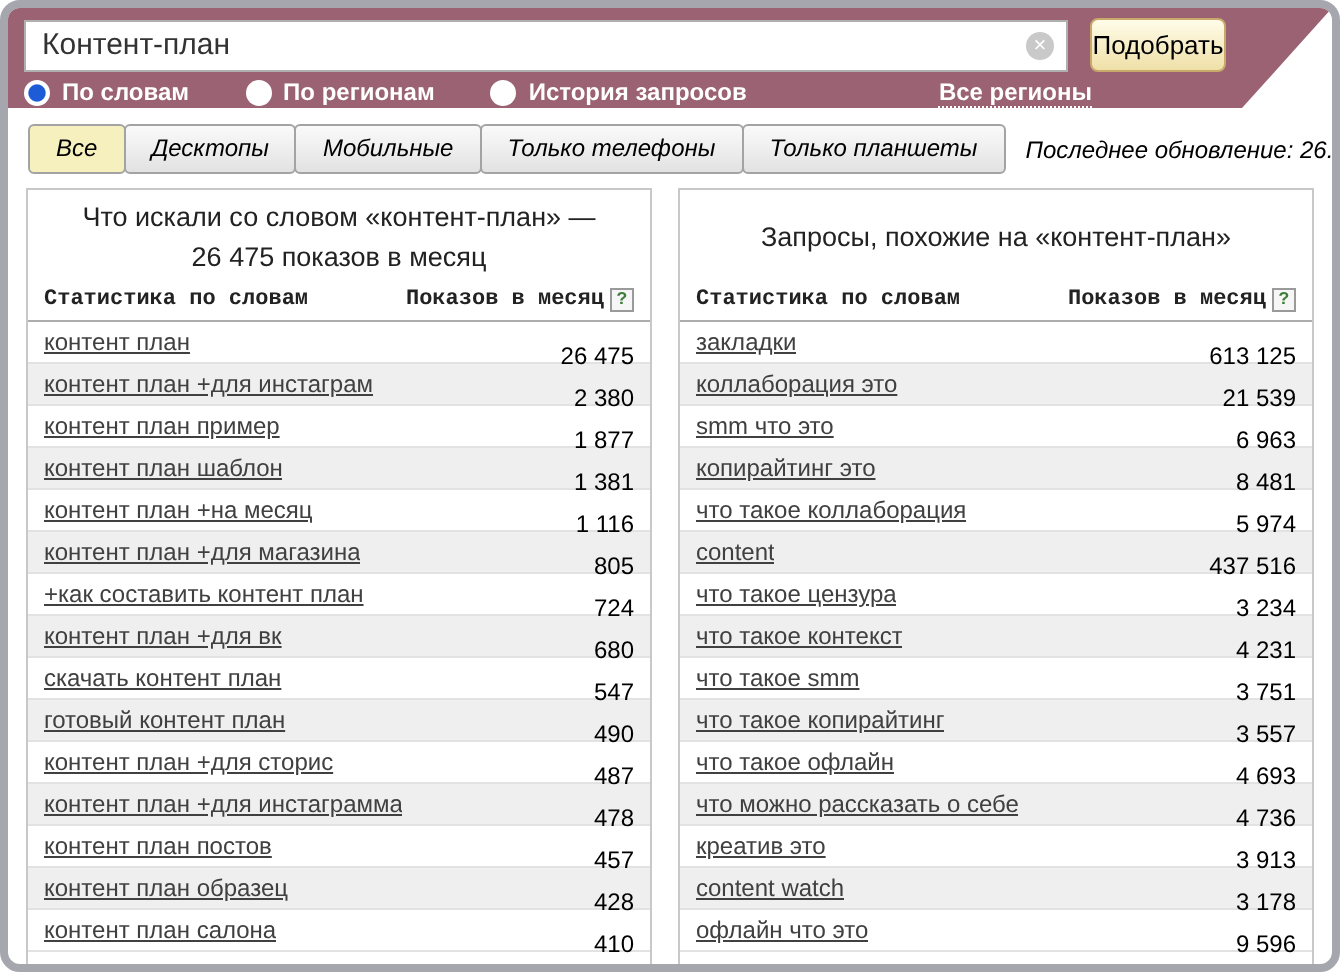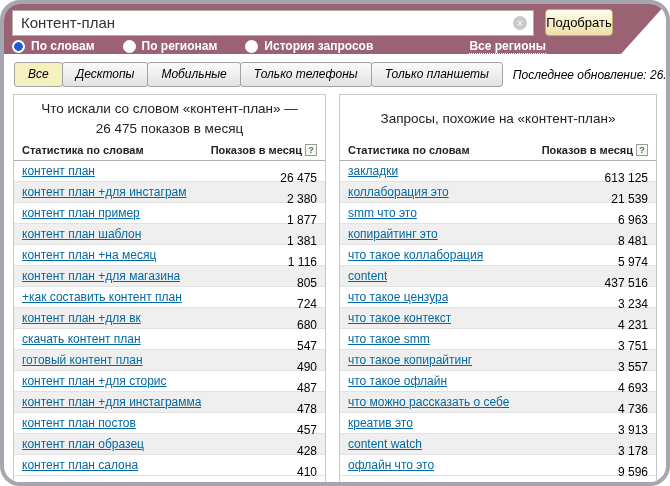--- a/index.html
+++ b/index.html
@@ -1,21 +1,21 @@
 <!DOCTYPE html>
 <html><head>
 <meta charset="utf-8">
 <style>
   * { margin: 0; padding: 0; box-sizing: border-box; }
   html, body { background: #fff; font-family: "Liberation Sans", sans-serif; }
 
   .screen {
     width: 670px; height: 486px;
     border: 4px solid #a6a6ae;
-    border-radius: 20px;
+    border-radius: 10px;
     background: #fff;
     overflow: hidden;
     position: relative;
   }
 
   
   .header {
     height: 50px;
     background: #9a6273;
     clip-path: polygon(0 0, 100% 0, calc(100% - 45px) 100%, 0 100%);
@@ -114,39 +114,40 @@
     display: flex; align-items: center; justify-content: center;
     text-align: center;
     font-size: 13.5px; color: #222;
     line-height: 1.45;
     padding: 2px 26px 0;
   }
   .cols {
     display: flex; justify-content: space-between; align-items: flex-start;
     padding: 3px 8px 4px;
     border-bottom: 1px solid #adadad;
+    font-family: Liberation Mono, monospace;
   }
   .col-h { font-size: 11px; font-weight: bold; color: #222; white-space: nowrap; }
   .col-right { display: flex; align-items: center; }
   .help {
     width: 12px; height: 12px; margin-left: 3px;
     border: 1px solid #9a9a9a; background: #f6f6f6;
     color: #3f7d3a; font-size: 9px; font-weight: bold;
     line-height: 11px; text-align: center;
     cursor: pointer;
   }
   .t-row {
     display: flex; justify-content: space-between; align-items: center;
     padding: 3px 8px;
     border-bottom: 1px solid #e2e2e2;
     height: 21px;
   }
   .t-row.alt { background: #efefef; }
   .t-link {
-    font-size: 12px; color: #0369a1;
+    font-size: 12px; color: #404040;
     text-decoration: underline; cursor: pointer;
     white-space: nowrap; overflow: hidden;
   }
   .t-val { font-size: 12px; color: #000; white-space: nowrap; margin-top: 14px; }
 </style>
 </head>
 <body>
 
 <div class="screen">
 

